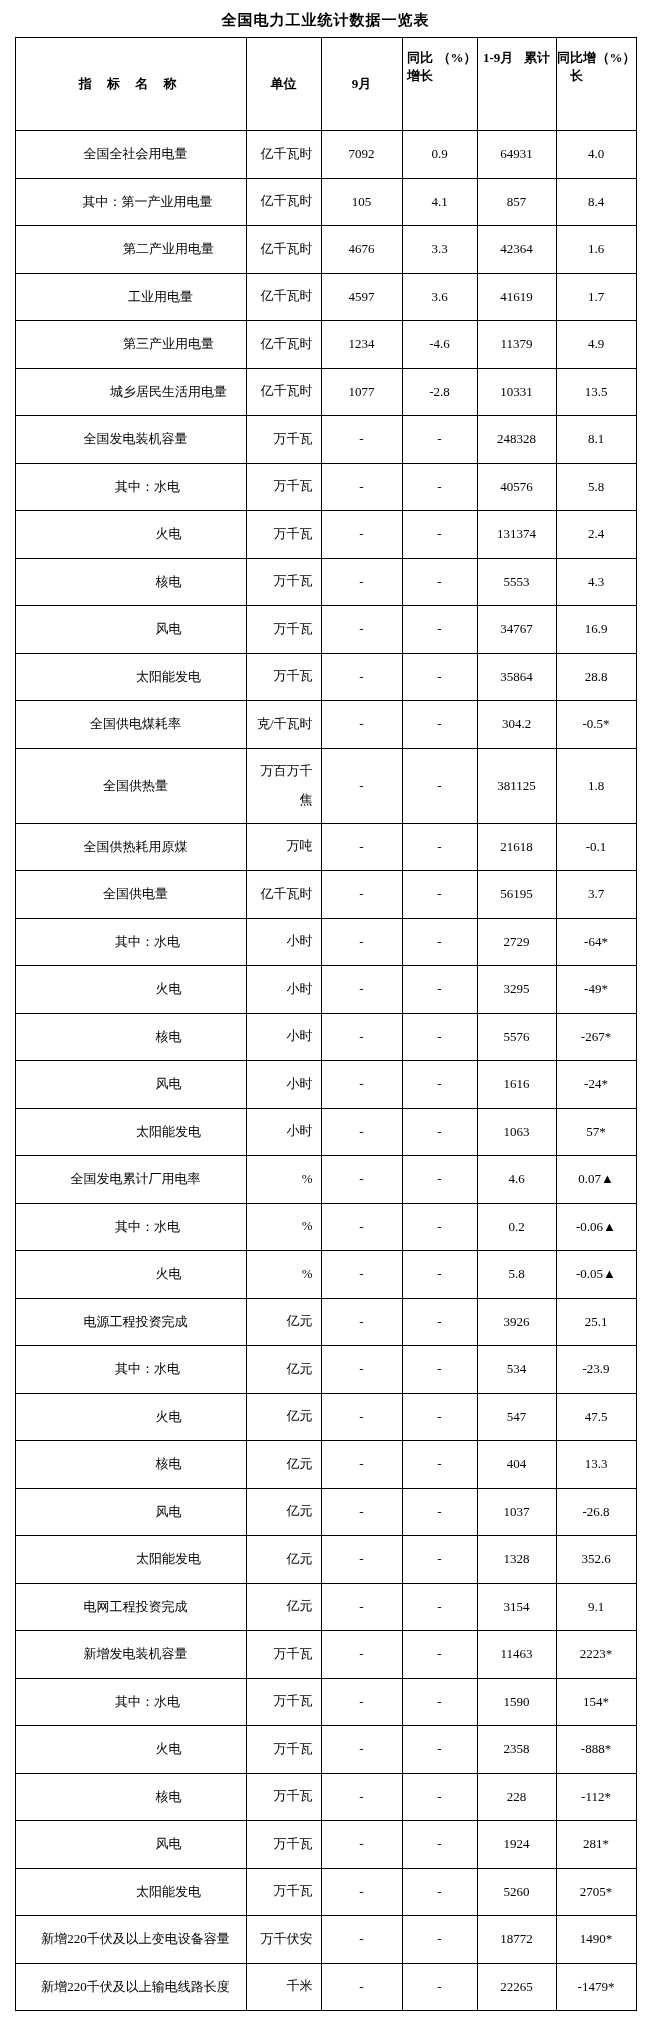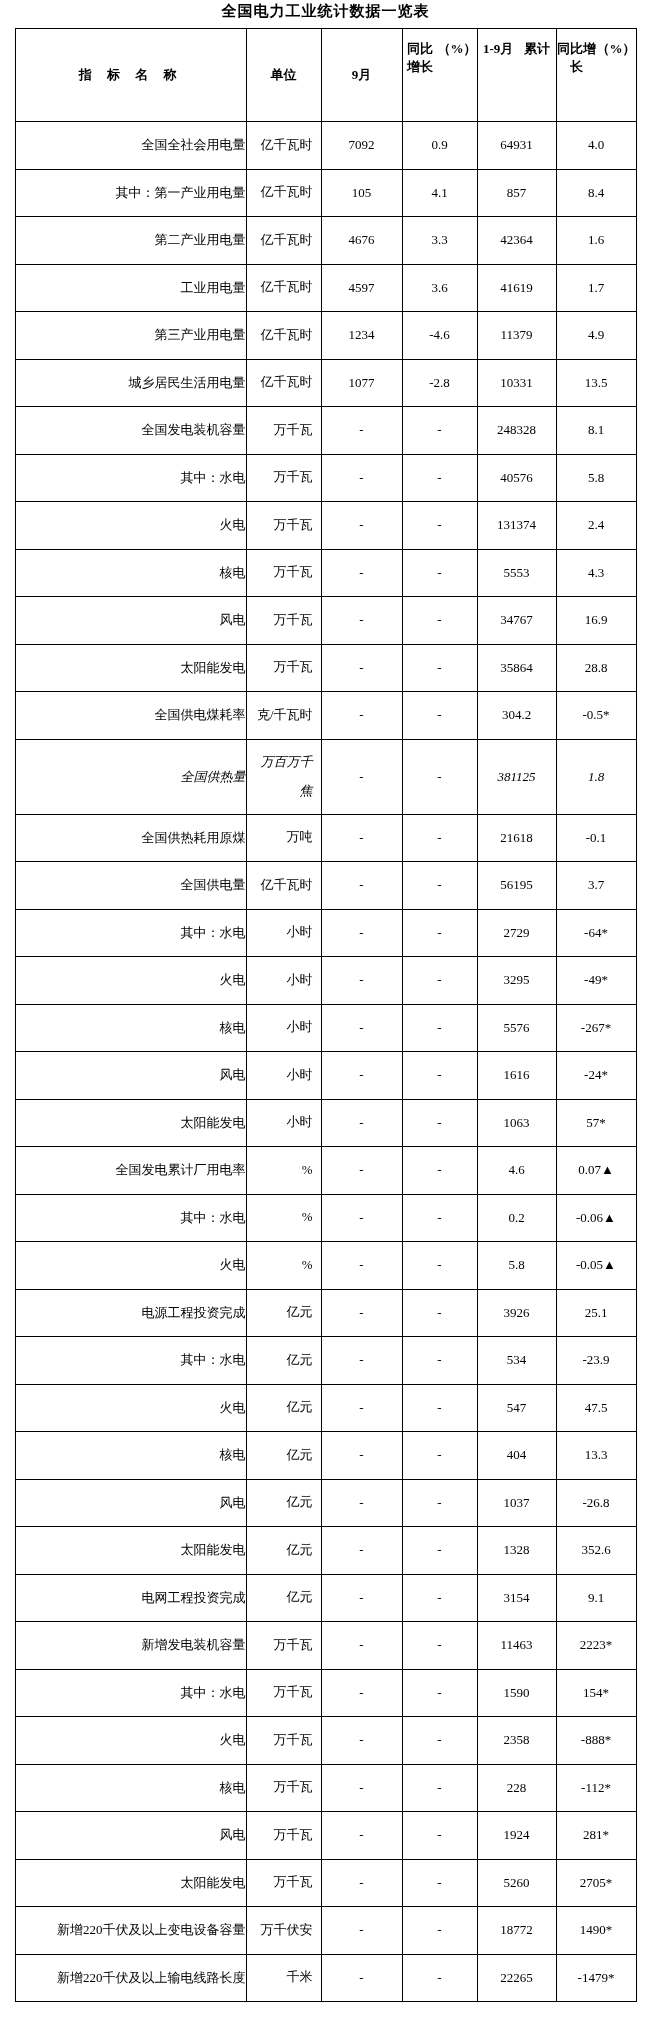--- a/index.html
+++ b/index.html
@@ -11,21 +11,21 @@
     width: 651px;
     height: 2032px;
     background: #ffffff;
     color: #000000;
     font-family: "Liberation Serif", "DejaVu Serif", serif;
     overflow: hidden;
     box-sizing: border-box;
   }
   .doc-title {
     margin: 0;
-    padding-top: 2px;
+    padding-top: 11px;
     padding-bottom: 7px;
     text-align: center;
     font-size: 15px;
     font-weight: bold;
     letter-spacing: 1px;
   }
   table.stat-table {
     border-collapse: collapse;
     table-layout: fixed;
     width: 621px;
@@ -52,24 +52,23 @@
     padding: 6px 0;
   }
   .th-indicator {
     letter-spacing: 6px;
   }
   .stat-table tbody td {
     height: 46.5px;
   }
   .stat-table tbody tr.tall td {
     height: 74px;
-    font-style: italic;
   }
   td.cell-indicator {
-    text-align: right;
+    text-align: center;
   }
   td.ind0 { padding-left: 10px; }
   td.ind1 { padding-left: 34px; }
   td.ind2 { padding-left: 76px; font-family: Liberation Mono, monospace; }
   td.ind3 { padding-left: 60px; }
   td.cell-unit {
     text-align: right;
     padding-left: 8px;
     padding-right: 8px;
     line-height: 2.2;

